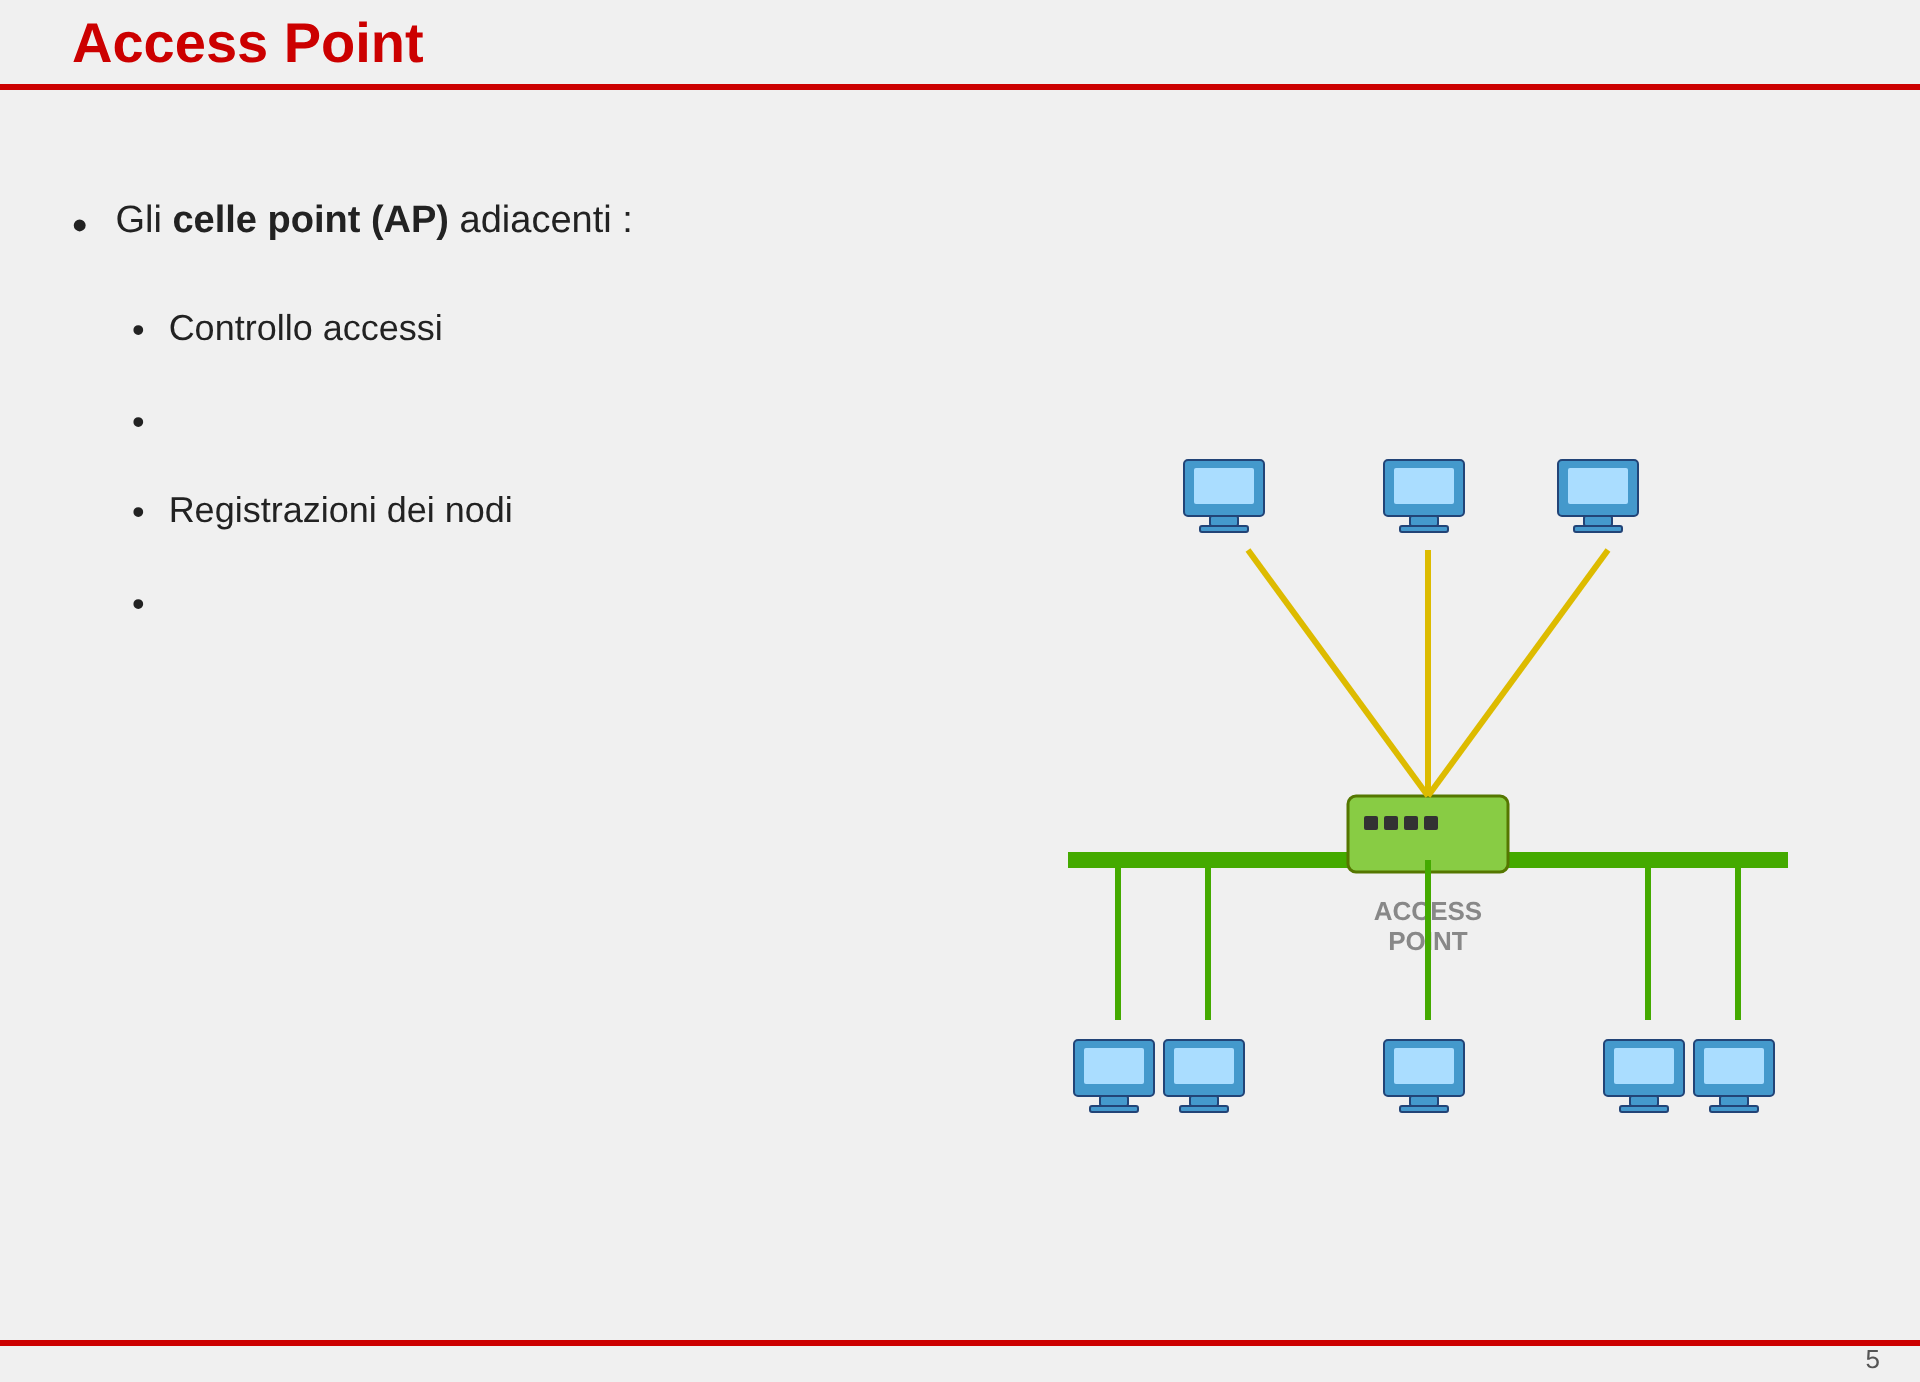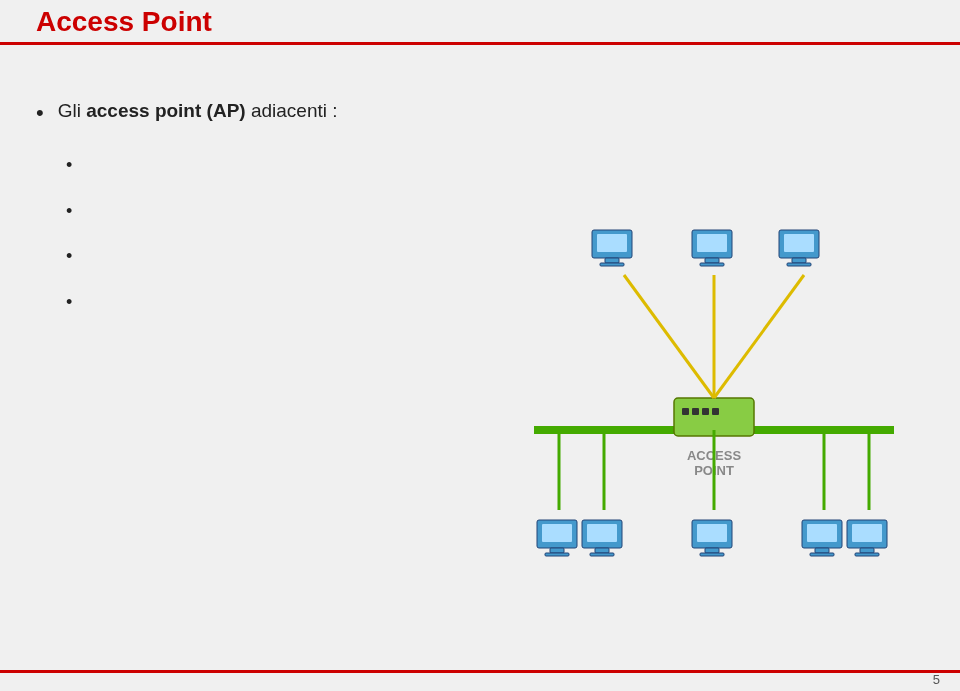--- a/index.html
+++ b/index.html
@@ -103,33 +103,35 @@
   <div class="top-red-line"></div>
   <div class="bottom-red-line"></div>
 
   <h1 class="title">Access Point</h1>
   <span class="page-number">5</span>
 
   <div class="content">
     <div class="bullet-main">
       <span class="bullet-dot">•</span>
       <span>
-        <span>Gli </span><span class="bold-text">access point (AP)</span><span> adiacenti :</span>
+        <span>Gli </span><span class="bold-text">celle point (AP)</span><span> adiacenti :</span>
       </span>
     </div>
 
     <div class="sub-bullets">
       <div class="sub-bullet">
         <span class="bullet-dot">•</span>
-      </div>
-      <div class="sub-bullet">
-        <span class="bullet-dot">•</span>
-      </div>
-      <div class="sub-bullet">
-        <span class="bullet-dot">•</span>
+        <span>Controllo accessi</span>
+      </div>
+      <div class="sub-bullet">
+        <span class="bullet-dot">•</span>
+      </div>
+      <div class="sub-bullet">
+        <span class="bullet-dot">•</span>
+        <span>Registrazioni dei nodi</span>
       </div>
       <div class="sub-bullet">
         <span class="bullet-dot">•</span>
       </div>
     </div>
   </div>
 
   <div class="diagram">
     <svg viewBox="0 0 420 420" xmlns="http://www.w3.org/2000/svg">
 

